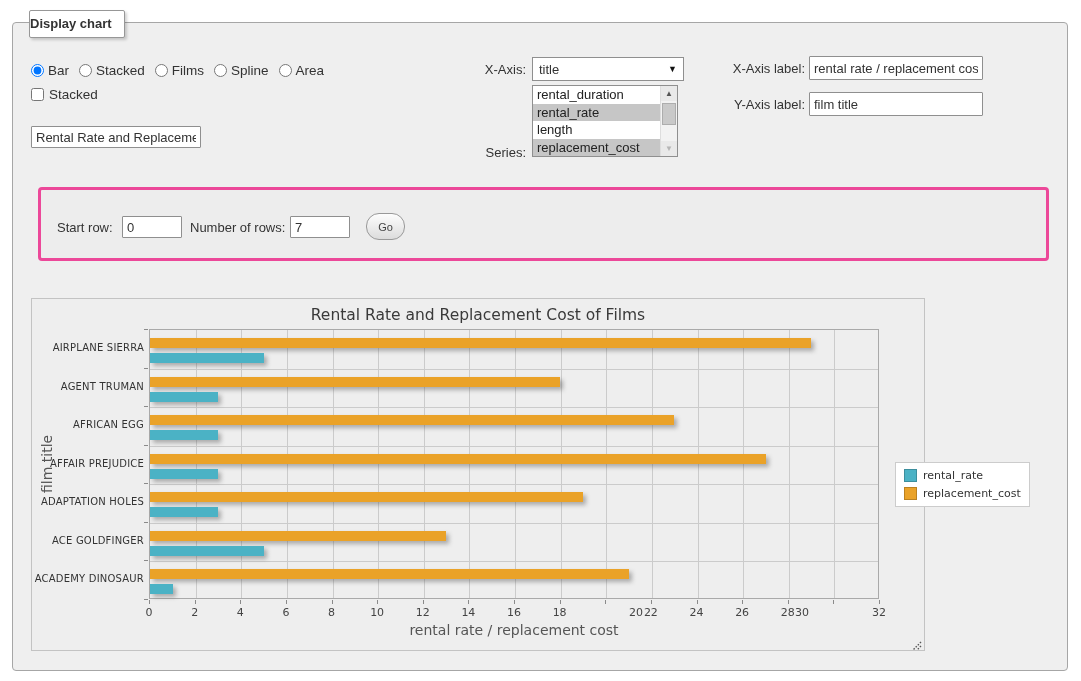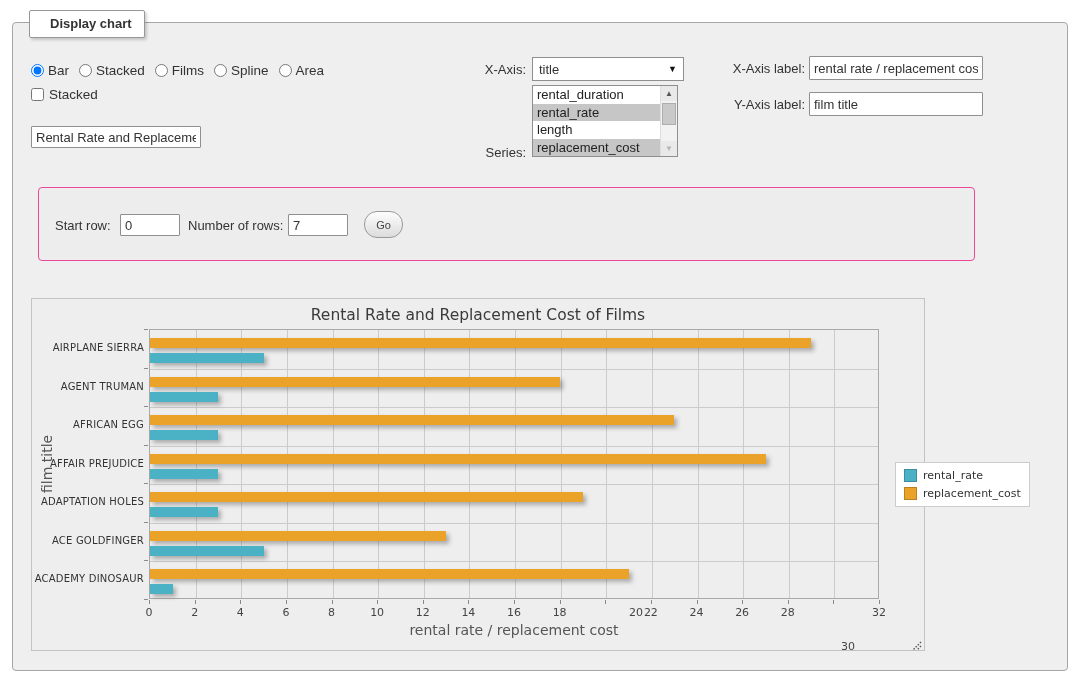--- a/index.html
+++ b/index.html
@@ -3,21 +3,21 @@
 <meta charset="utf-8">
 <style>
   * { margin:0; padding:0; box-sizing:border-box; }
   html,body { width:1081px; height:681px; background:#ffffff; font-family:"Liberation Sans", sans-serif; }
   body { position:relative; overflow:hidden; }
 
   .fieldset { position:absolute; left:12px; top:22px; width:1056px; height:649px;
     background:#efefef; border:1px solid #a6a6a6; border-radius:4px; }
 
   .legendbox { position:absolute; left:16px; top:-13px; background:#ffffff;
-    border:1px solid #979797; border-radius:2px; padding:5px 12px 6px 20px;
+    border:1px solid #979797; border-radius:2px; padding:5px 12px 6px 0;
     font-size:13px; font-weight:bold; color:#333; box-shadow:2px 2px 3px rgba(0,0,0,0.18); }
 
   .ctl-label { font-size:13px; color:#333; }
   .text-input { border:1px solid #8f8f8f; background:#fff; font-family:"Liberation Sans",sans-serif;
     font-size:13px; color:#333; padding:2px 4px; border-radius:1px; }
 
   .radio-row { position:absolute; left:18px; top:32px; display:flex; align-items:center; gap:10px;margin-top:8px; }
   .radio-row label { display:flex; align-items:center; gap:4px; font-size:13.5px; color:#333; }
   .chk-row { position:absolute; left:18px; top:64px; display:flex; align-items:center; gap:5px; font-size:13.5px; color:#333; }
 
@@ -41,22 +41,22 @@
   .sbar { width:17px; background:#f2f2f2; border-left:1px solid #ddd; position:relative; }
   .sb-btn { position:absolute; left:0; width:16px; height:15px; background:#e9e9e9;
     display:flex; align-items:center; justify-content:center; font-size:8px; color:#555; }
   .sb-btn.up { top:0; }
   .sb-btn.down { bottom:0; color:#b5b5b5; }
   .sb-thumb { position:absolute; left:1px; top:17px; width:14px; height:22px; background:#c9c9c9; border:1px solid #adadad; }
 
   .inp-xlabel { position:absolute; left:796px; top:33px; width:174px; height:24px; }
   .inp-ylabel { position:absolute; left:796px; top:69px; width:174px; height:24px; }
 
-  .row-panel { position:absolute; left:25px; top:164px; width:937px; height:74px;
-    border:1px solid #ec4899; border-radius:4px; background:#ededed; }
+  .row-panel { position:absolute; left:25px; top:164px; width:1011px; height:74px;
+    border:3px solid #ec4899; border-radius:4px; background:#ededed; }
   .row-panel .lbl-start { position:absolute; left:16px; top:30px; }
   .row-panel .inp-start { position:absolute; left:81px; top:26px; width:60px; height:22px; }
   .row-panel .lbl-num   { position:absolute; left:149px; top:30px; }
   .row-panel .inp-num   { position:absolute; left:249px; top:26px; width:60px; height:22px; }
   .btn-go { position:absolute; left:325px; top:23px; width:39px; height:27px; border:1px solid #999;
     border-radius:13px; background:linear-gradient(#fdfdfd,#dcdcdc); font-family:Liberation Sans, sans-serif;
     font-size:11px; color:#444; cursor:pointer; }
 
   
   .chart { position:absolute; left:18px; top:275px; width:894px; height:353px;
@@ -240,21 +240,21 @@
       <div class="xtick-label" style="left: 584px;">20</div>
       <div class="xtick-mark" style="left: 618.875px;"></div>
       <div class="xtick-label" style="left: 598.875px;">22</div>
       <div class="xtick-mark" style="left: 664.5px;"></div>
       <div class="xtick-label" style="left: 644.5px;">24</div>
       <div class="xtick-mark" style="left: 710.125px;"></div>
       <div class="xtick-label" style="left: 690.125px;">26</div>
       <div class="xtick-mark" style="left: 755.75px;"></div>
       <div class="xtick-label" style="left: 735.75px;">28</div>
       <div class="xtick-mark" style="left: 801.375px;"></div>
-      <div class="xtick-label" style="left: 796px; margin-top: 34px;">30</div>
+      <div class="xtick-label" style="left: 750px;">30</div>
       <div class="xtick-mark" style="left: 847px;"></div>
       <div class="xtick-label" style="left: 827px;">32</div>
       <div class="ytick-mark" style="top: 30px;"></div>
       <div class="ytick-mark" style="top: 68.5714px;"></div>
       <div class="ytick-mark" style="top: 107.143px;"></div>
       <div class="ytick-mark" style="top: 145.714px;"></div>
       <div class="ytick-mark" style="top: 184.286px;"></div>
       <div class="ytick-mark" style="top: 222.857px;"></div>
       <div class="ytick-mark" style="top: 261.429px;"></div>
       <div class="ytick-mark" style="top: 300px;"></div>

